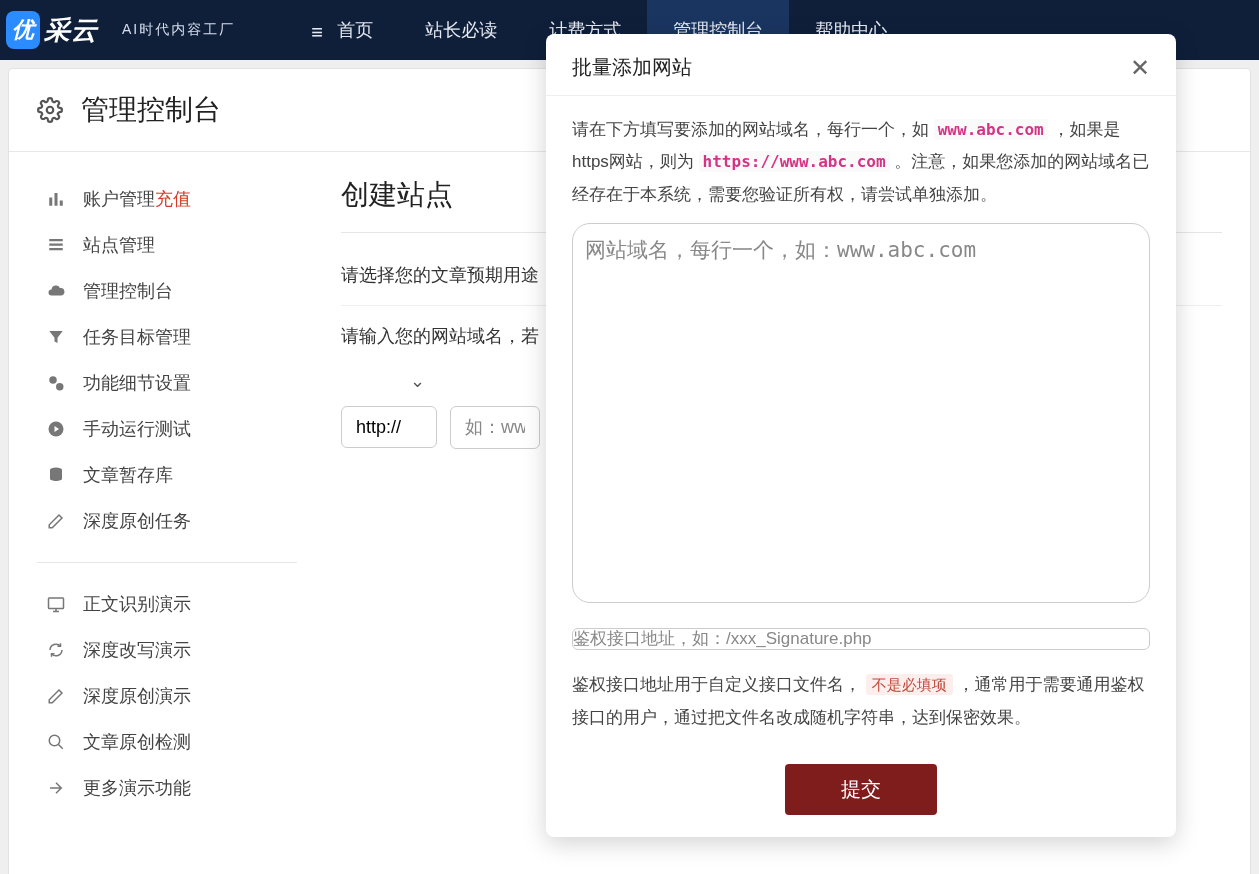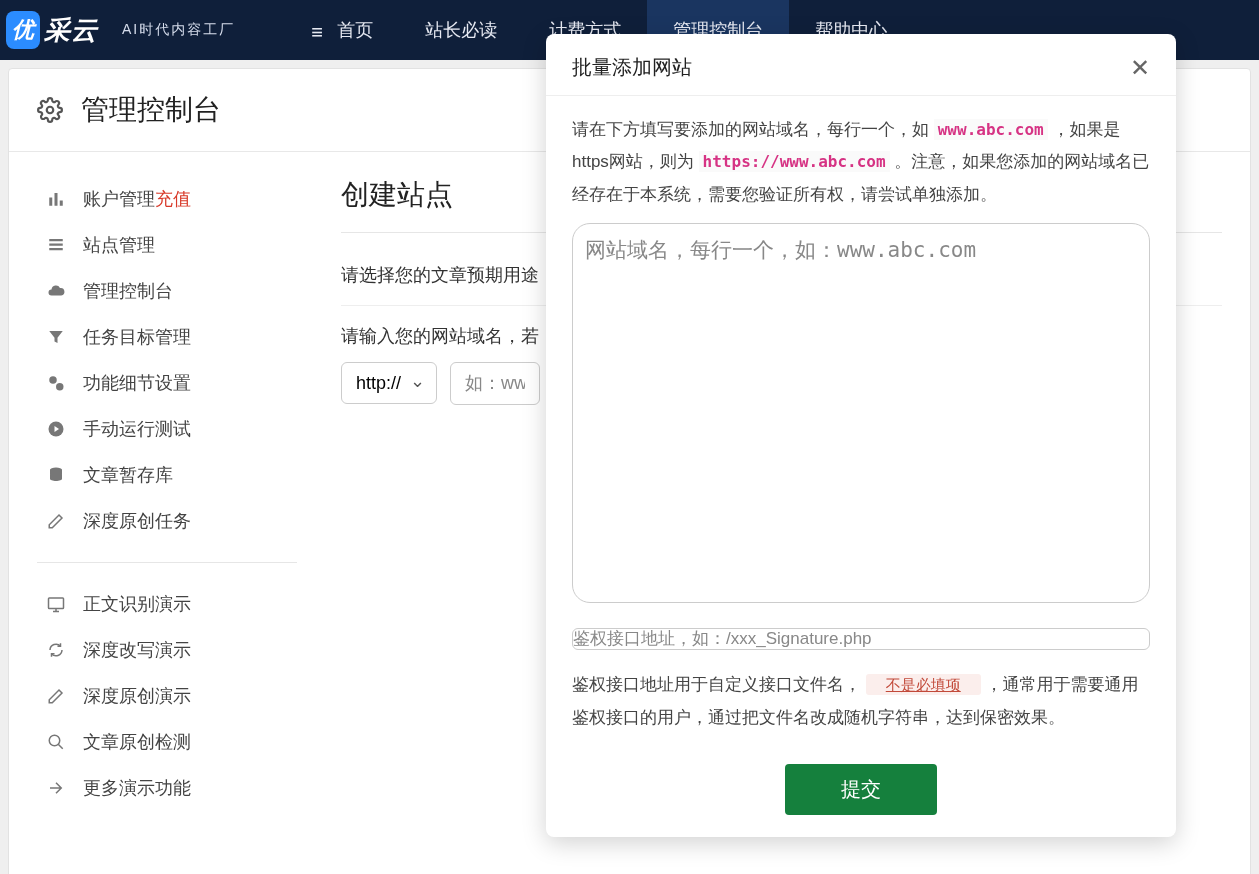--- a/index.html
+++ b/index.html
@@ -31,42 +31,42 @@
 .sidebar { width: 260px; flex-shrink: 0; }
 .sb-group { border-bottom: 1px solid #e6e6e6; padding-bottom: 18px; margin-bottom: 18px;}
 .sb-item { display: flex; align-items: center; padding: 11px 8px; font-size: 18px; color: #444; cursor: pointer; }
 .sb-icon { width: 22px; height: 20px; margin-right: 16px; display: inline-flex; align-items:center; justify-content:center; color: #777;}
 .sb-item .badge { color: #d83a2a; font-size: 18px;}
 
 
 .main { flex: 1; padding-left: 44px; }
 .main h2 { font-size: 28px; font-weight: normal; color: #222; padding-bottom: 18px; border-bottom: 1px solid #e6e6e6; margin-bottom: 18px;}
 .form-row { font-size: 18px; color: #333; padding: 12px 0 18px; border-bottom: 1px solid #eee; margin-bottom: 6px;}
-.proto-select { border: 1px solid #ccc; border-radius: 6px; padding: 10px 34px 10px 14px; font-size: 18px; background: #fff; appearance: none; position: relative;}
+.proto-select { border: 1px solid #ccc; border-radius: 6px; padding: 10px 34px 10px 14px; font-size: 18px; background: #fff; appearance: none; position: relative; margin-top: 44px;}
 .select-wrap { position: relative; display: inline-block; }
 .select-wrap::after { content:"⌄"; position:absolute; right:12px; top:8px; font-size:18px; color:#555; pointer-events:none;}
 .domain-input { border: 1px solid #ccc; border-radius: 6px; padding: 10px 14px; font-size: 18px; margin-left: 8px; width: 90px; color:#888;}
 .domain-input::placeholder{color:#888;}
 
 
 .overlay { position: absolute; inset: 0; }
 .modal { position: absolute; top: 34px; left: 546px; width: 630px; background: #fff; border-radius: 8px; box-shadow: 0 6px 24px rgba(0,0,0,.18); }
 .modal-head { display: flex; justify-content: space-between; align-items: center; padding: 20px 26px 14px; border-bottom: 1px solid #eee;}
 .modal-title { font-size: 20px; color: #222; }
 .close-x { font-size: 24px; color: #666; cursor: pointer; line-height: 1; background:none; border:none; }
 .modal-body { padding: 18px 26px 24px; font-size: 17px; color: #444; line-height: 1.9; }
 .code { color: #d63384; font-family: Menlo, Consolas, monospace; font-size: 16px; background:#fafafa; padding: 1px 4px; font-weight: bold;}
 .ta { width: 100%; height: 380px; border: 1px solid #ccc; border-radius: 18px; padding: 12px; font-size: 21px; margin-top: 12px; resize: none; }
 .ta::placeholder { color: #888; }
 .auth-input { width: 100%; border: 1px solid #ccc; border-radius: 6px; font-size: 17px; margin-top: 14px; }
 .auth-input::placeholder { color: #888; }
 .note { margin-top: 14px; }
-.opt-badge { background: #fbeeec; color: #c24a3a; padding: 2px 20px; border-radius: 3px; font-size: 15px; text-decoration: underline; }
+.opt-badge { background: #fbeeec; color: #c24a3a; padding: 2px 6px; border-radius: 3px; font-size: 15px; }
 .modal-foot { text-align: center; padding: 6px 0 22px; }
-.submit-btn { background: #15803d; color: #fff; border: none; border-radius: 4px; padding: 12px 56px; font-size: 20px; cursor: pointer; }
+.submit-btn { background: #7f1d1d; color: #fff; border: none; border-radius: 4px; padding: 12px 56px; font-size: 20px; cursor: pointer; }
 
 svg { display:block; }
 </style>
 </head>
 <body>
 
 <div class="topnav">
   <div class="logo">
     <span class="logo-badge">优</span>
     <span class="logo-text">采云</span>

